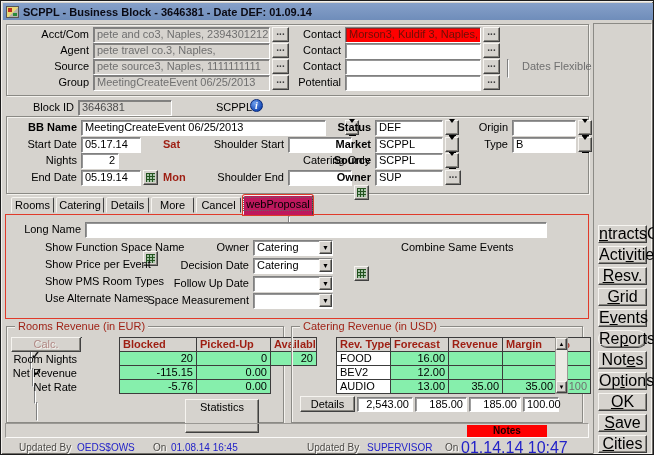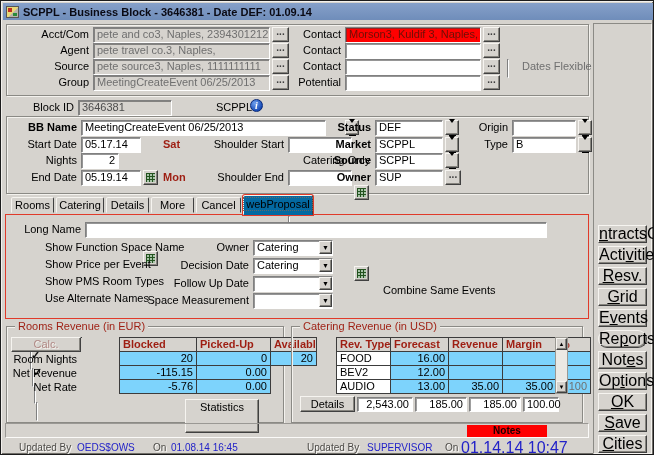--- a/index.html
+++ b/index.html
@@ -41,27 +41,27 @@
   .globe::before{content:"";position:absolute;left:2px;top:2px;width:9px;height:9px;border-radius:50%;
        background:radial-gradient(circle at 35% 30%,#9fe8d8,#12917c 70%);border:1px solid #0a5c4e;}
   .cb{width:11px;height:11px;background:#fff;border:1px solid;border-color:#808080 #fff #fff #808080;
       box-shadow:inset 1px 1px 0 rgba(64,64,64,.5);position:relative;}
   .cb.dis{background:#d6d3ce;}
   .cb.on::after{content:"✓";position:absolute;left:0px;top:-3px;font-size:11px;font-weight:bold;color:#111;}
   .groupbox{border:1px solid #8b8a85;box-shadow:inset 1px 1px 0 #f4f2ee,1px 1px 0 #f4f2ee;}
   .gtitle{font-size:11px;background:#d6d3ce;padding:0 3px;white-space:nowrap;}
   .tab{top:196px;height:16px;background:#d6d3ce;border:1px solid;border-color:#f6f4f0 #404040 transparent #f6f4f0;
        border-radius:2px 2px 0 0;font-size:11px;text-align:center;line-height:15px;z-index:2;}
-  .tab.sel{top:194px;height:20px;z-index:3;box-shadow:0 0 0 1px #e03a2a;background:#0369a1;line-height:17px;}
+  .tab.sel{top:194px;height:20px;z-index:3;box-shadow:0 0 0 1px #e03a2a;background:#be185d;line-height:17px;}
   .tab.sel .tlab{outline:1px dotted #666;padding:0 2px;}
   .redbox{border:1px solid #e03a2a;}
   .cell{font-size:11px;line-height:13px;padding:0 3px;border-right:1px solid #3c3c3c;border-bottom:1px solid #3c3c3c;
         overflow:hidden;white-space:nowrap;margin-left:38px;}
   .cell.hd{color:#9e1e12;font-weight:bold;background:#d6d3ce;}
-  .cell.bd{background:#7dd3fc;text-align:right;color:#000;}
+  .cell.bd{background:#86efac;text-align:right;color:#000;}
   .cell.txt{background:#fff;text-align:left;color:#000;}
   .cell.off{background:transparent;border-right:1px solid transparent;}
   .tframe{border-left:1px solid #3c3c3c;border-top:1px solid #3c3c3c;}
   .tot{font-size:11px;line-height:12px;text-align:right;background:#fff;padding:0 3px;
        border:1px solid;border-color:#808080 #fff #fff #808080;box-shadow:inset 1px 1px 0 rgba(64,64,64,.5);}
   .sidebtn{left:597px;width:49px;height:18px;line-height:16px;font-size:16px;}
   .sidebtn .u{text-decoration:underline;}
   .blue{color:#2222c8;}
   .emb{color:#4c4a46;text-shadow:1px 1px 0 #fbfaf8;}
   .infoicon{width:13px;height:13px;border-radius:50%;background:radial-gradient(circle at 35% 30%,#6fa0ee,#1448b4 75%);
@@ -214,21 +214,21 @@
   <div class="abs fld" style="left:252px;top:257px;width:80px;">Catering</div>
   <div class="abs btn" style="left:318px;top:258px;width:13px;height:13px;font-size:7px;line-height:12px;">▼</div>
   <span class="abs lbl" style="left:140px;top:275px;width:108px;">Follow Up Date</span>
   <div class="abs fld" style="left:252px;top:275px;width:80px;"></div>
   <div class="abs btn" style="left:318px;top:276px;width:13px;height:13px;font-size:7px;line-height:12px;">▼</div>
   <span class="abs lbl" style="left:140px;top:292px;width:108px;">Space Measurement</span>
   <div class="abs fld" style="left:252px;top:292px;width:80px;"></div>
   <div class="abs btn" style="left:318px;top:293px;width:13px;height:13px;font-size:7px;line-height:12px;">▼</div>
 
   <span class="abs cb" style="left:385px;top:240px;"></span>
-  <span class="abs llbl" style="left:382px;top:239px;margin-top:43px;">Combine Same Events</span>
+  <span class="abs llbl" style="left:400px;top:239px;">Combine Same Events</span>
 
   
   <div class="abs groupbox" style="left:5px;top:325px;width:278px;height:97px;"></div>
   <span class="abs gtitle maroon" style="left:14px;top:319px;">Rooms Revenue (in  EUR)</span>
   <div class="abs btn" style="left:10px;top:336px;width:70px;height:15px;color:#b08884;text-shadow:1px 1px 0 #f4f2ee;">Calc.</div>
 
   <div class="abs tframe" style="left:80px;top:336px;width:0;height:0;"></div>
   <div class="abs cell hd" style="left:80px;top:336px;width:78px;height:15px;border-top:1px solid #3c3c3c;border-left:1px solid #3c3c3c;">Blocked</div>
   <div class="abs cell hd" style="left:158px;top:336px;width:74px;height:15px;border-top:1px solid #3c3c3c;">Picked-Up</div>
   <div class="abs cell hd" style="left:232px;top:336px;width:46px;height:15px;border-top:1px solid #3c3c3c;">Available</div>

